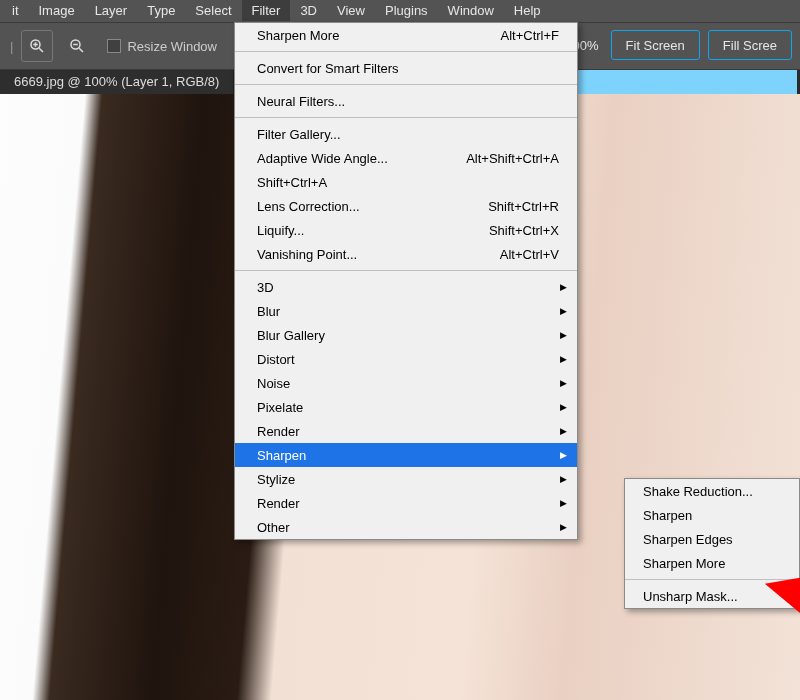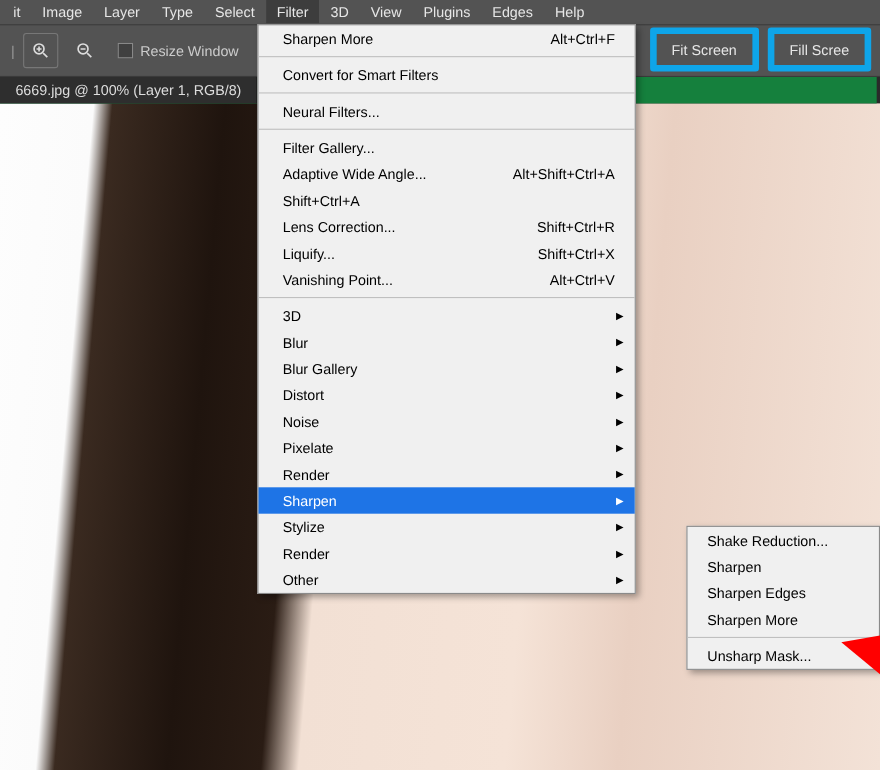--- a/index.html
+++ b/index.html
@@ -69,34 +69,34 @@
   }
   .rightcluster {
     position: absolute;
     right: 8px; top: 22px;
     height: 46px;
     display: flex; align-items: center; gap: 8px;
   }
   .pillbtn {
     height: 28px;
     padding: 0 14px;
-    border: 6px solid #0ea5e9;
+    border: 1px solid #0ea5e9;
     border-radius: 3px;
     background: #535353;
     color: #e6e6e6;
     display: flex; align-items: center;
   }
   .zoom-label { color: #e6e6e6; margin-right: 4px; }
 
   
   .tabrow {
     position: absolute;
     top: 68px; left: 0; right: 3px;
     height: 26px;
-    background: #15803d;
+    background: #7dd3fc;
     display: flex;
     align-items: center;
     z-index: 35;
     text-align: center;
   }
   .doc-tab {
     height: 26px;
     padding: 0 14px;
     background: #2e2e2e;
     color: #ddd;
@@ -200,21 +200,21 @@
 <div class="menubar">
   <div class="menu-item">it</div>
   <div class="menu-item">Image</div>
   <div class="menu-item">Layer</div>
   <div class="menu-item">Type</div>
   <div class="menu-item">Select</div>
   <div class="menu-item open">Filter</div>
   <div class="menu-item">3D</div>
   <div class="menu-item">View</div>
   <div class="menu-item">Plugins</div>
-  <div class="menu-item">Edges</div>
+  <div class="menu-item">Window</div>
   <div class="menu-item">Help</div>
 </div>
 
 <div class="optionsbar">
   <span style="color:#999;">|</span>
   <div class="iconbtn bordered">
     <svg width="18" height="18" viewBox="0 0 24 24" fill="none" stroke="#ddd" stroke-width="2">
         <circle cx="10" cy="10" r="6"></circle>
         <line x1="15" y1="15" x2="20" y2="20"></line>
         <line x1="7" y1="10" x2="13" y2="10"></line>

